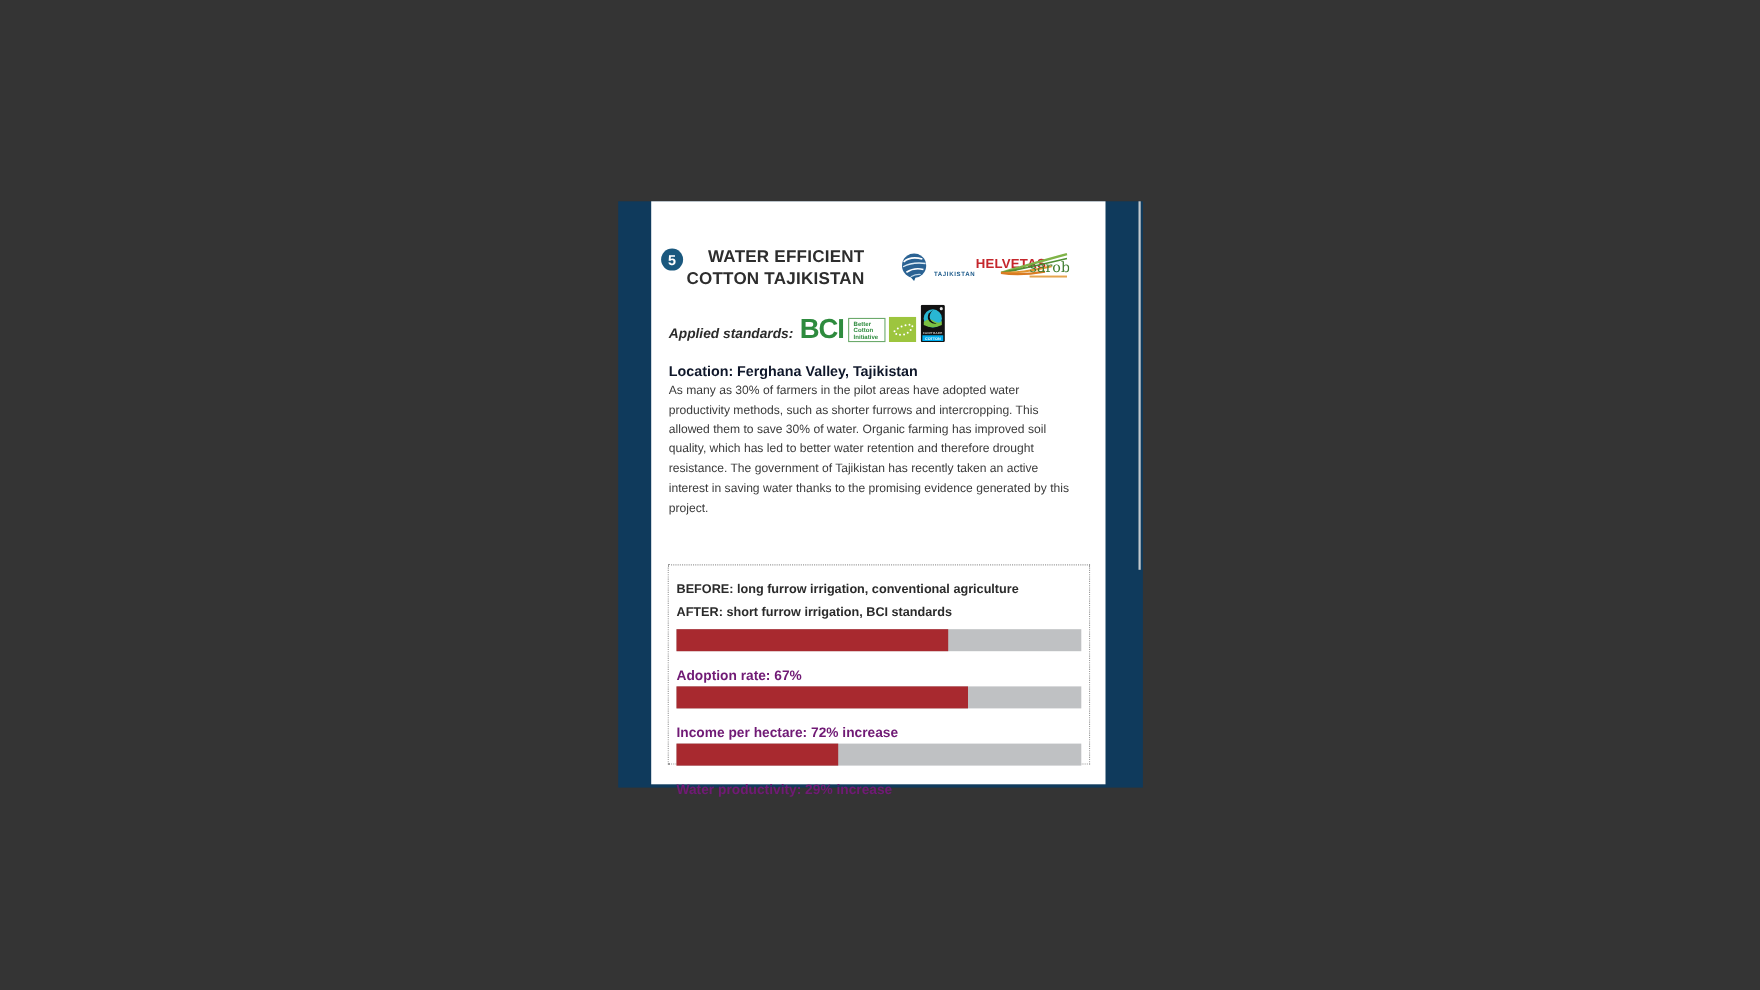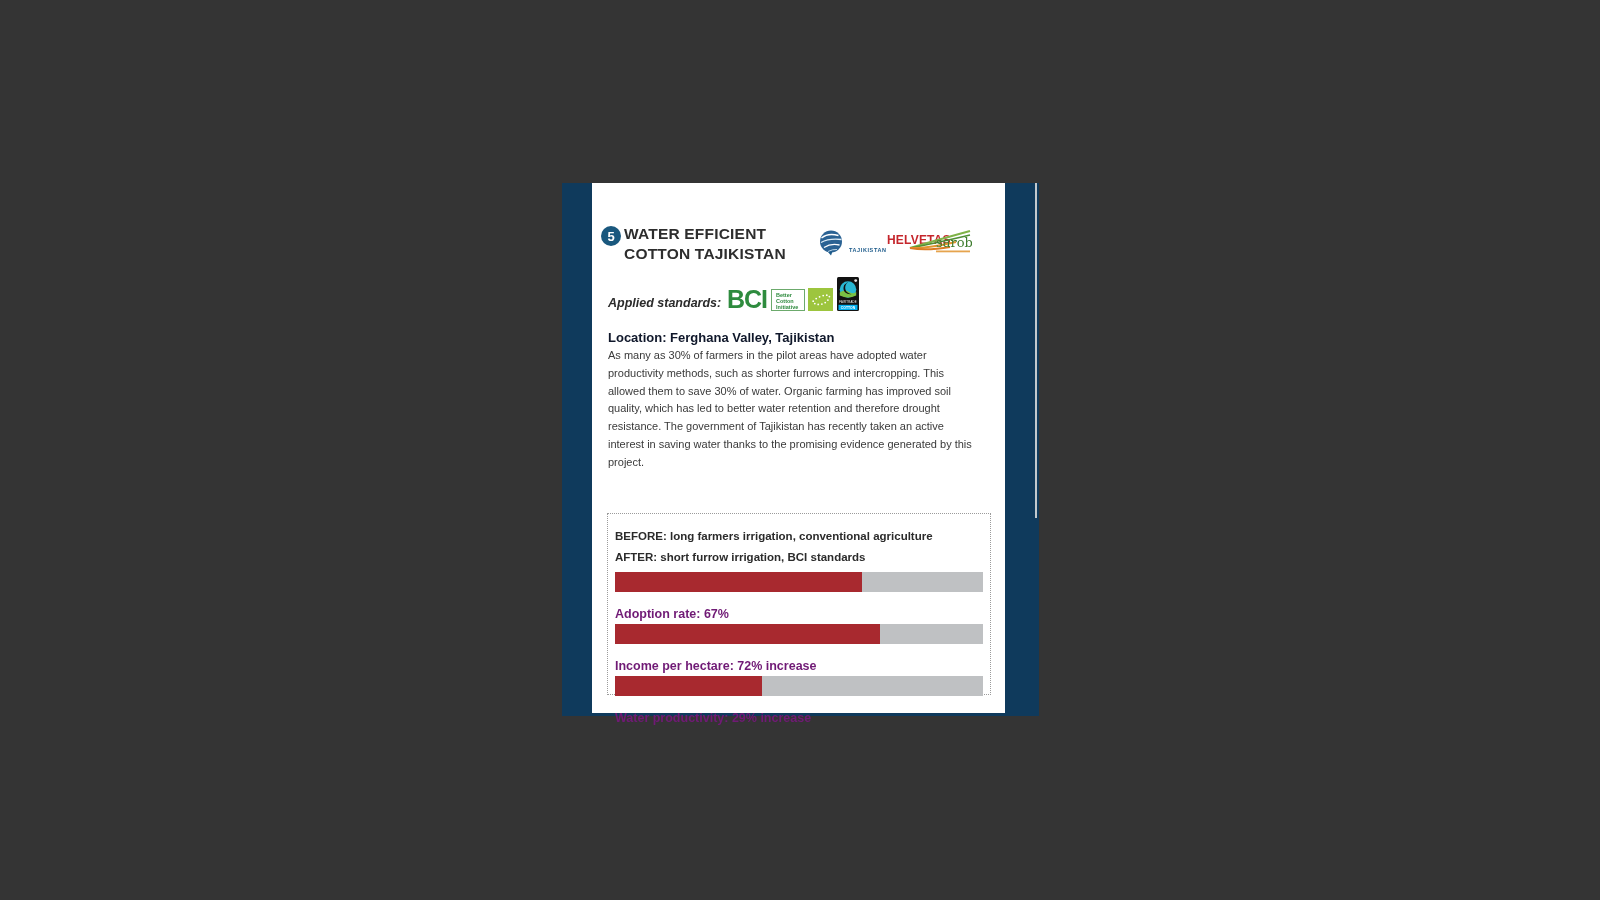--- a/index.html
+++ b/index.html
@@ -10,21 +10,21 @@
   .page-under { position:absolute; left:562px; top:183px; width:477px; height:533px; background:#0f3a5c; }
   .page-edge-line { position:absolute; left:1035px; top:183px; width:2px; height:335px; background:#c3c9cd; }
 
   .card { position:absolute; left:592px; top:183px; width:413px; height:530px; background:#ffffff; }
 
   
   .badge { position:absolute; left:9px; top:43px; width:20px; height:20px; border-radius:50%;
            background:#1a587e; color:#fff; font-size:13px; font-weight:bold;
            display:flex; align-items:center; justify-content:center; }
   .title { position:absolute; left:32px; top:41px; font-size:15.5px; line-height:19.5px;
-           font-weight:bold; color:#2d2d2d; letter-spacing:0.2px; }
+           font-weight:bold; color:#2d2d2d; letter-spacing:0.2px;text-align:right; }
 
   .helvetas { position:absolute; left:226px; top:45px; width:86px; height:30px; }
   .helvetas svg { position:absolute; left:0; top:1px; }
   .helvetas .hv-name { position:absolute; left:29px; top:5px; font-size:12px; font-weight:bold;
                        color:#c5262c; letter-spacing:0.2px;padding-left:40px; }
   .helvetas .hv-region { position:absolute; left:31px; top:19px; font-size:5.5px; font-weight:bold;
                          color:#1c5a8a; letter-spacing:0.6px; }
 
   .sarob { position:absolute; left:316px; top:44px; width:64px; height:30px; }
 
@@ -135,21 +135,21 @@
         <text x="11" y="26.2" font-size="2.7" fill="#ffffff" text-anchor="middle" letter-spacing="0.3">FAIRTRADE</text>
         <rect x="1.5" y="27.8" width="19" height="5.2" fill="#00aeef"></rect>
         <text x="11" y="31.7" font-size="3.4" font-weight="bold" fill="#ffffff" text-anchor="middle">COTTON</text>
       </svg>
     </div>
 
     <div class="location">Location: Ferghana Valley, Tajikistan</div>
     <div class="para">As many as 30% of farmers in the pilot areas have adopted water productivity methods, such as shorter furrows and intercropping. This allowed them to save 30% of water. Organic farming has improved soil quality, which has led to better water retention and therefore drought resistance. The government of Tajikistan has recently taken an active interest in saving water thanks to the promising evidence generated by this project.</div>
 
     <div class="impact">
-      <div class="cond">BEFORE: long farmers irrigation, conventional agriculture</div>
+      <div class="cond">BEFORE: long furrow irrigation, conventional agriculture</div>
       <div class="cond">AFTER: short furrow irrigation, BCI standards</div>
 
       <div class="bar b0">
         <div class="bar-fill" style="width: 67%; background-color: rgb(168, 41, 47);"></div>
       </div>
       <div class="bar-label">Adoption rate: 67%</div>
 
       <div class="bar b1">
         <div class="bar-fill" style="width: 72%; background-color: rgb(168, 41, 47);"></div>
       </div>

